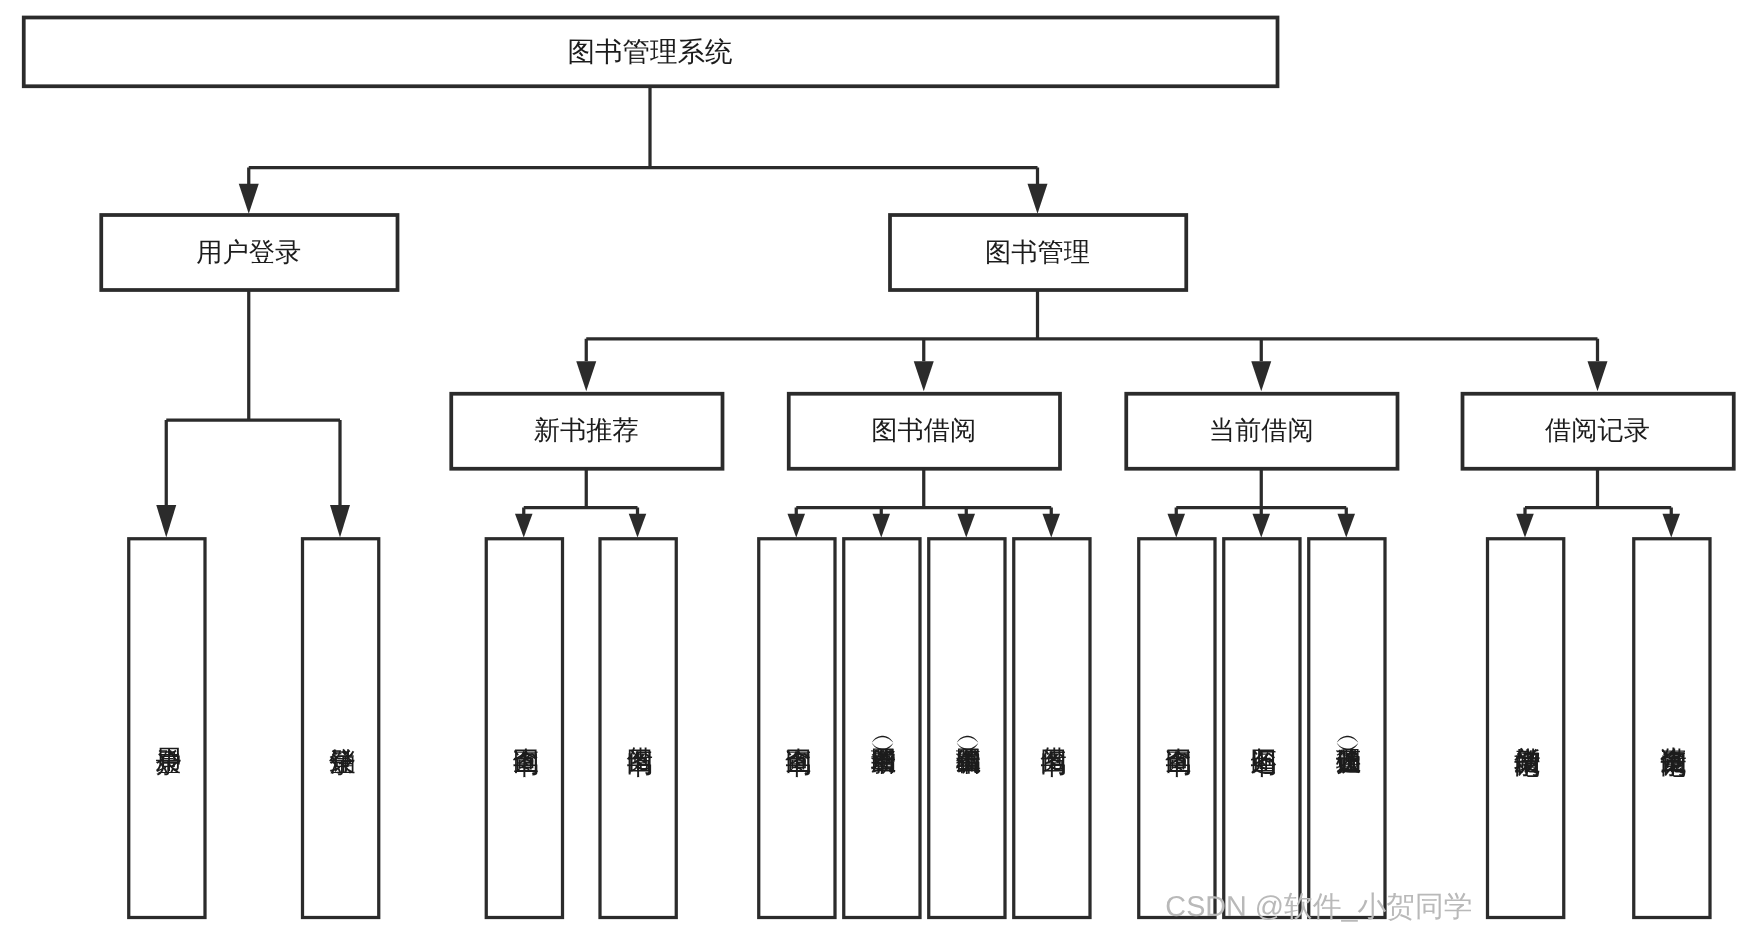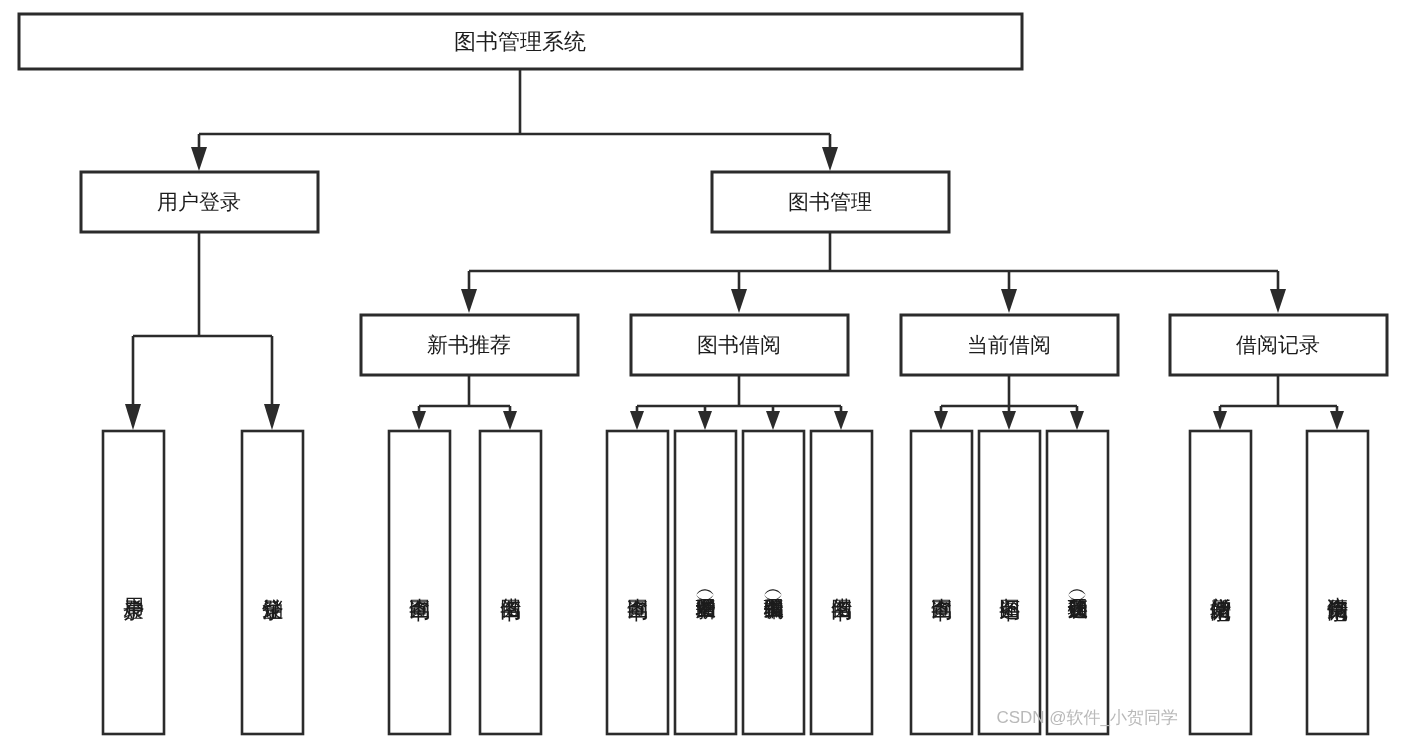--- a/index.html
+++ b/index.html
@@ -74,23 +74,23 @@
     white-space: nowrap;
     pointer-events: none;
   }
   .vlabel.tight {
     letter-spacing: 0px;
     font-size: 20px;
   }
   #watermark {
     position: absolute;
     right: 8px;
-    bottom: 18px;
-    font-family: "Liberation Sans", "DejaVu Sans", sans-serif;
-    font-size: 17px;
+    bottom: 6px;
+    font-family: "Liberation Sans", "DejaVu Sans", sans-serif;
+    font-size: 23px;
     color: #b9b9b9;
     white-space: nowrap;
     user-select: none;
   }
 </style>
 </head>
 <body>
 
 <div id="diagram-root">
 

